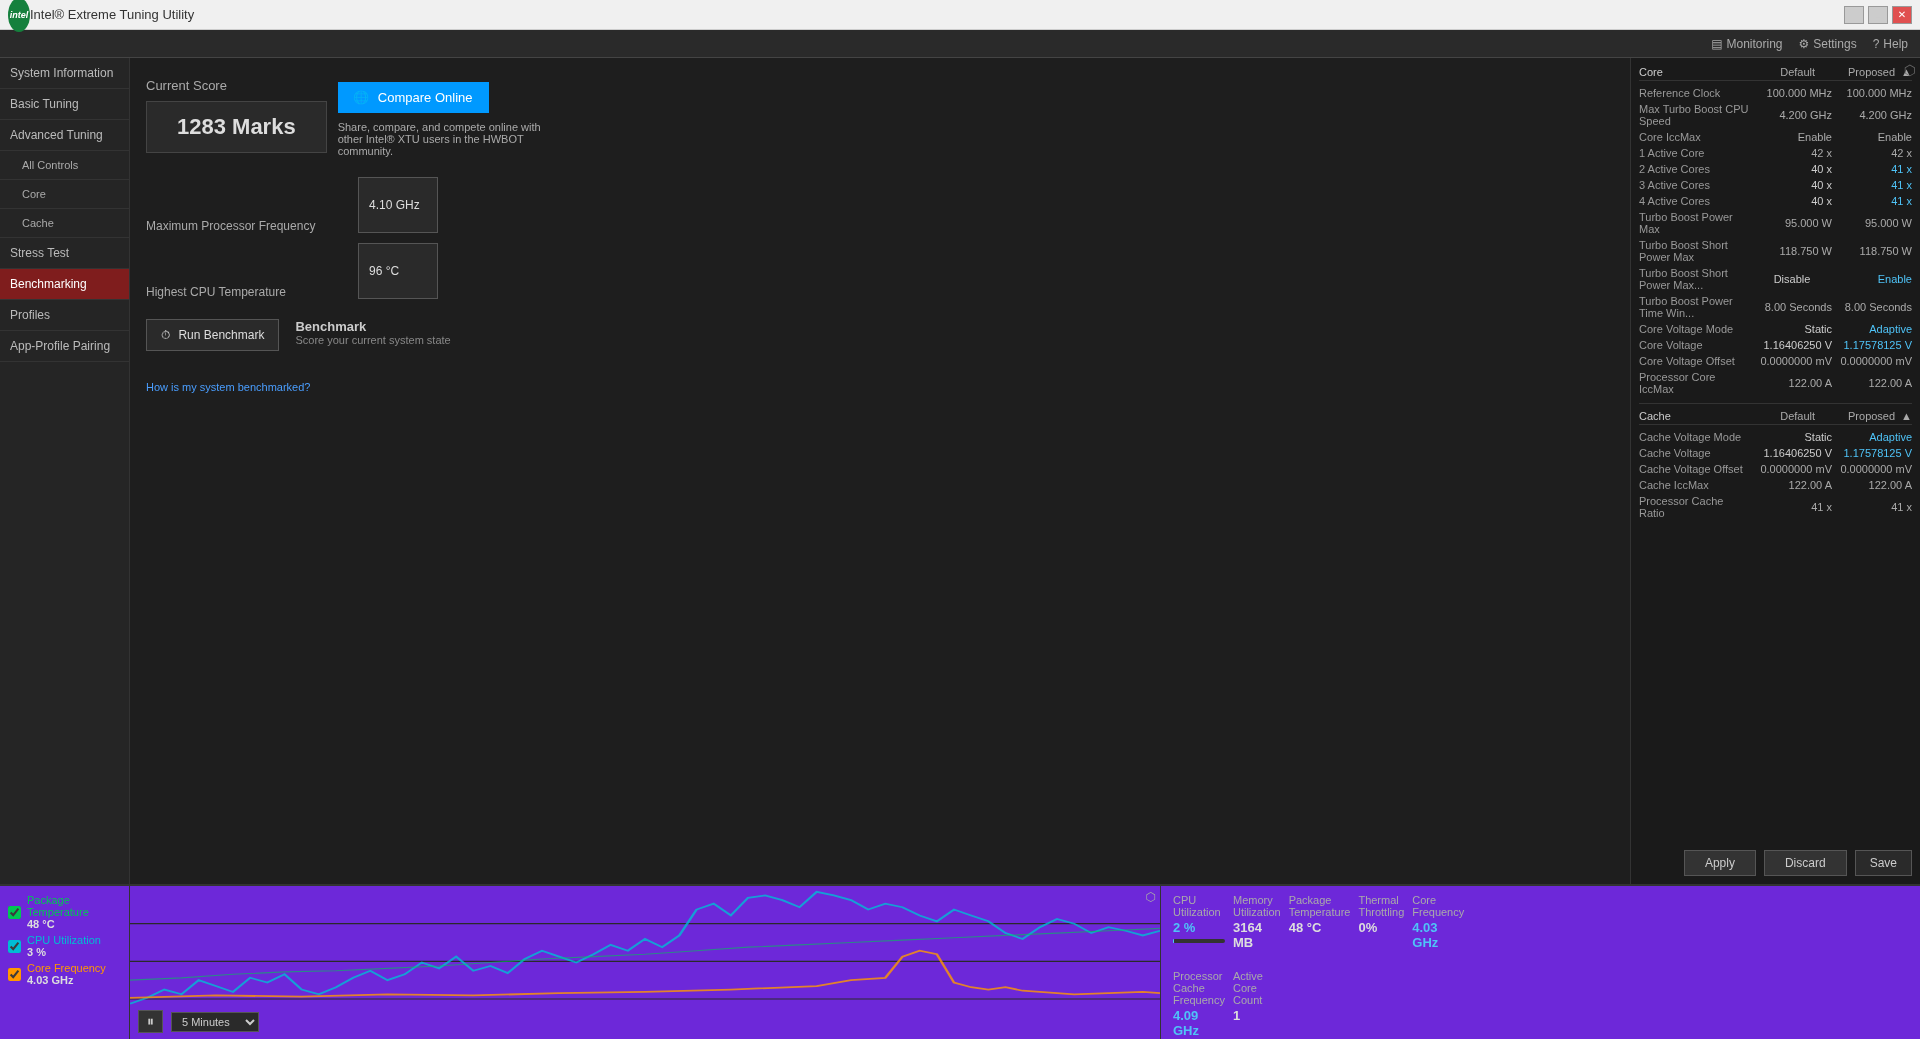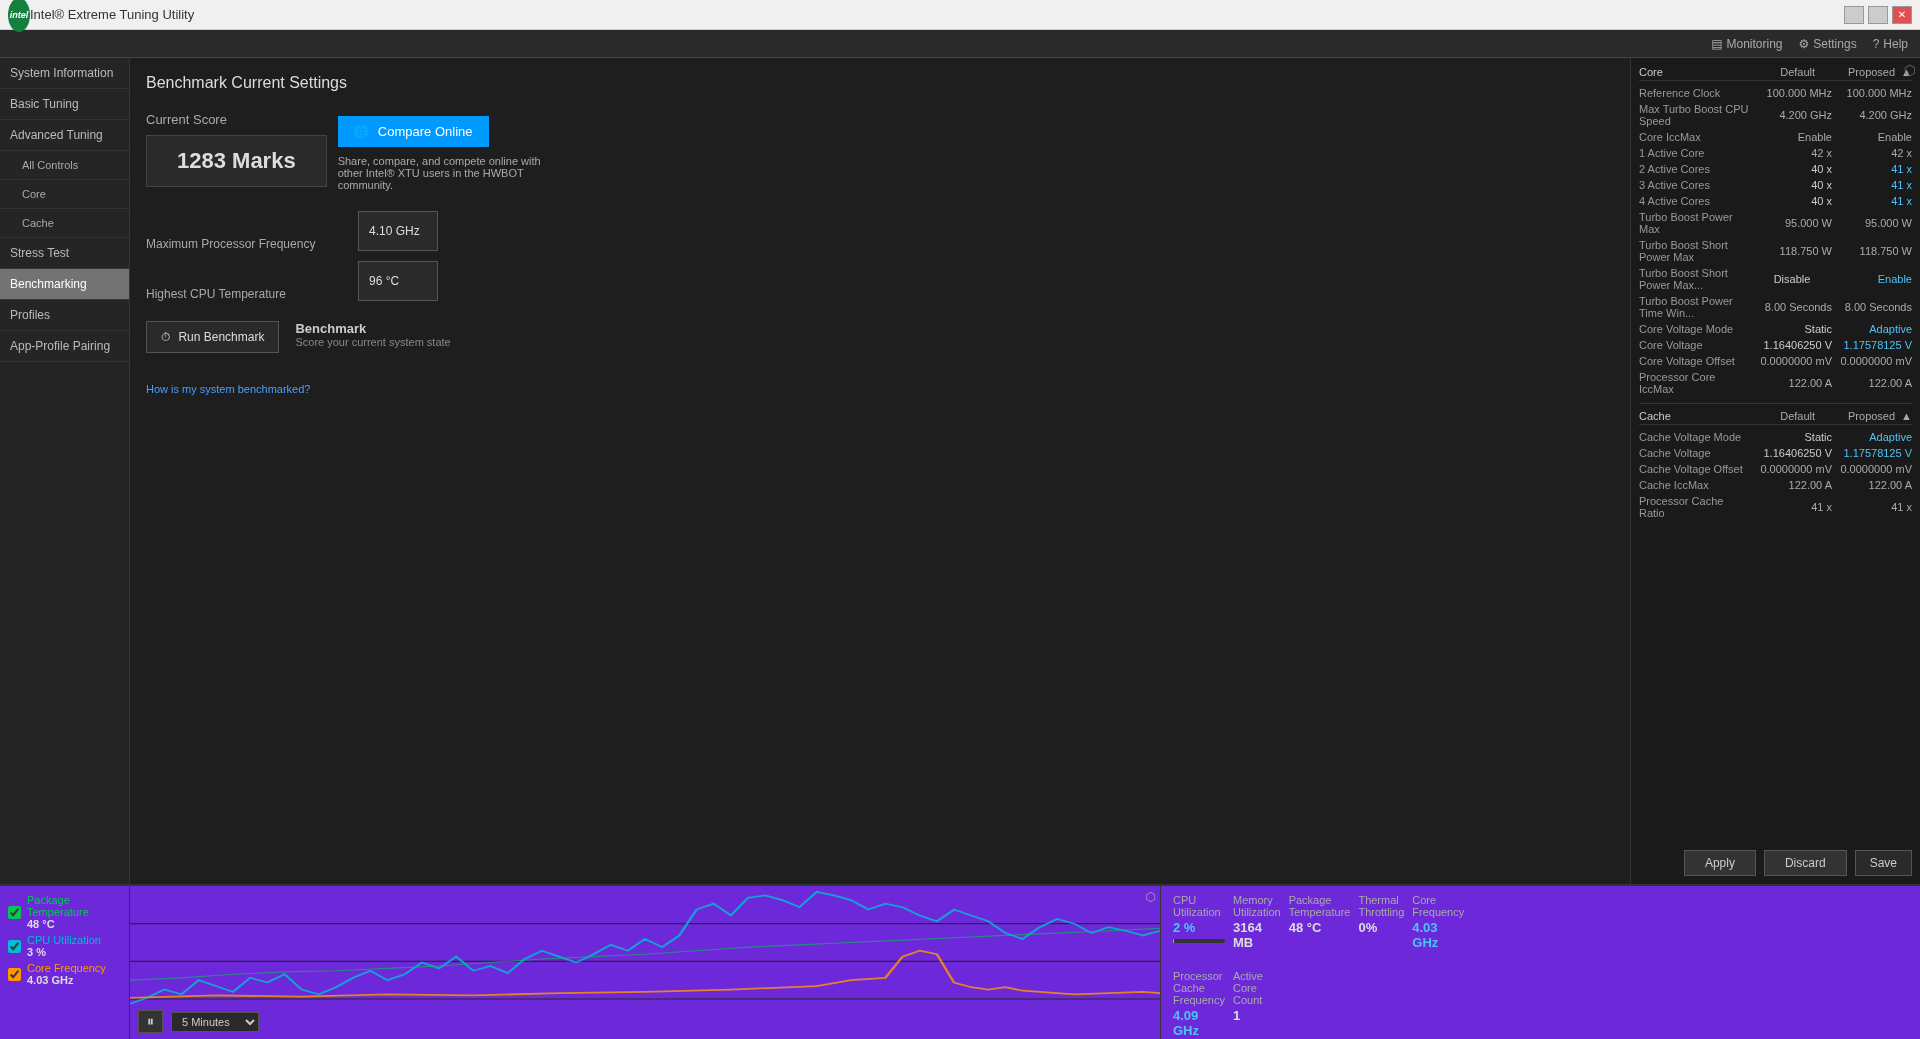--- a/index.html
+++ b/index.html
@@ -74,21 +74,21 @@
       overflow-y: auto;
     }
     .sidebar-item {
       padding: 8px 10px;
       cursor: pointer;
       color: #bbb;
       font-size: 12px;
       border-bottom: 1px solid #333;
     }
     .sidebar-item.active {
-      background: #737373;
+      background: #7f1d1d;
       color: white;
     }
     .sidebar-item.sub {
       padding-left: 22px;
       font-size: 11px;
       color: #aaa;
     }
     
     #content {
       flex: 1;
@@ -149,21 +149,21 @@
     }
     .metric-label {
       color: #aaa;
       font-size: 12px;
       width: 200px;
     }
     .metric-value {
       background: #2a2a2a;
       border: 1px solid #555;
       color: #ddd;
-      padding: 12px 10px;
+      padding: 20px 10px;
       font-size: 12px;
       min-width: 80px;
     }
     .benchmark-section {
       display: flex;
       align-items: flex-start;
       gap: 16px;
       margin-top: 20px;
     }
     .run-btn {
@@ -424,21 +424,20 @@
     </div>
     <div class="sidebar-item">
       <span>Profiles</span>
     </div>
     <div class="sidebar-item">
       <span>App-Profile Pairing</span>
     </div>
   </div>
 
   <div id="content">
-    <h2>Benchmark Current Settings</h2>
 
     <div class="score-section">
       <div>
         <div class="score-label">Current Score</div>
         <div class="score-box">1283 Marks</div>
       </div>
       <div>
         <button class="compare-btn">
           <span>🌐</span>
           <span>Compare Online</span>

